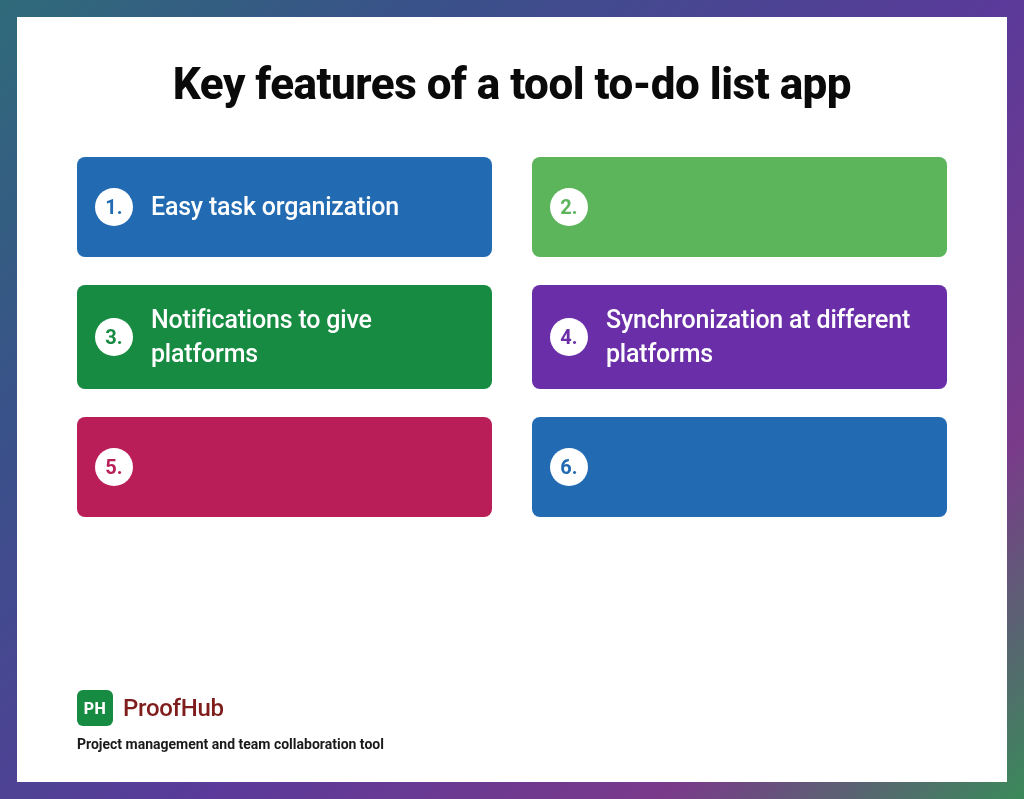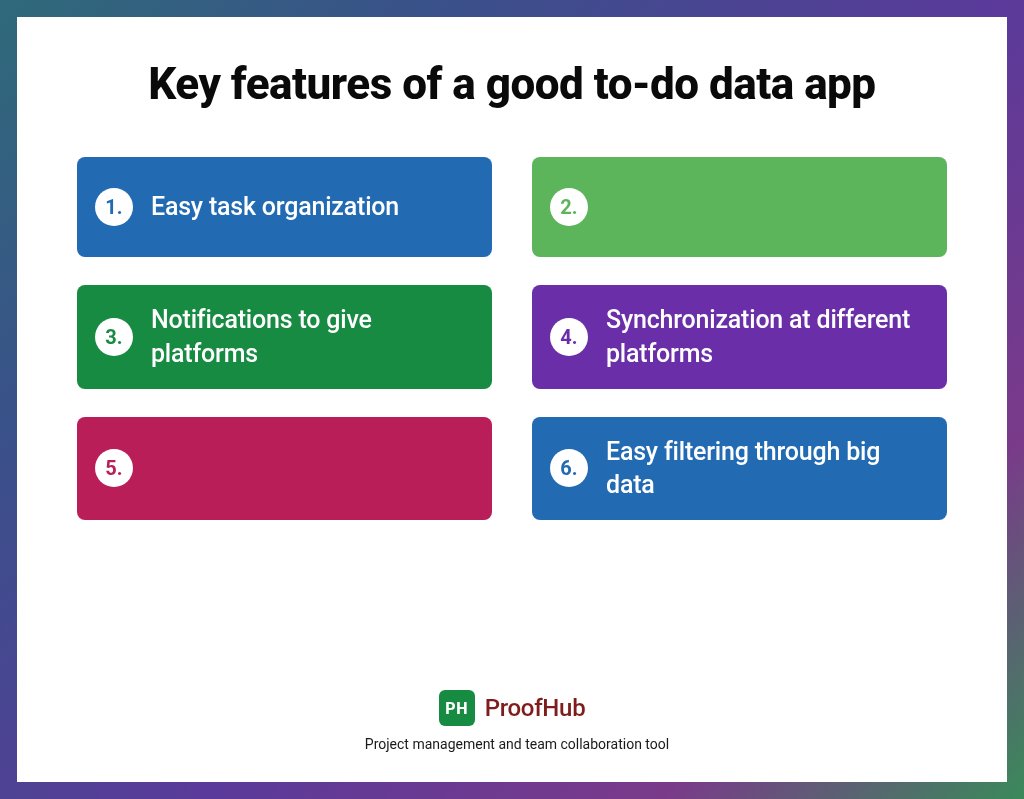--- a/index.html
+++ b/index.html
@@ -65,21 +65,20 @@
     color: #ffffff;
     font-size: 25px;
     font-weight: 500;
     line-height: 1.35;
     letter-spacing: -0.2px;
   }
   .footer {
     margin-top: auto;
     display: flex;
     flex-direction: column;
-    align-items: center;
     gap: 10px;
     padding-top: 30px;
   }
   .brand-row {
     display: flex;
     align-items: center;
     gap: 10px;
   }
   .brand-badge {
     width: 36px;
@@ -96,31 +95,30 @@
   }
   .brand-name {
     font-size: 24px;
     font-weight: 500;
     color: #7f1d1d;
     letter-spacing: -0.3px;
   }
   .tagline {
     font-size: 14px;
     color: #1a1a1a;
-    font-weight: 400;
-    margin-left: 10px;
+    font-weight: 700;
   }
 </style>
 </head>
 <body>
 
 <div class="outer">
   <div class="panel">
 
-    <h1 class="title">Key features of a good to-do data app</h1>
+    <h1 class="title">Key features of a tool to-do list app</h1>
 
     <div class="grid">
 
       <div class="card" style="background:#226bb3">
         <div class="num" style="color:#226bb3">1.</div>
         <div class="label">Easy task organization</div>
       </div>
 
       <div class="card" style="background:#5cb45b">
         <div class="num" style="color:#5cb45b">2.</div>
@@ -135,21 +133,20 @@
         <div class="num" style="color:#6a2fa8">4.</div>
         <div class="label">Synchronization at different platforms</div>
       </div>
 
       <div class="card" style="background:#b91e58">
         <div class="num" style="color:#b91e58">5.</div>
       </div>
 
       <div class="card" style="background:#226bb3">
         <div class="num" style="color:#226bb3">6.</div>
-        <div class="label">Easy filtering through big data</div>
       </div>
 
     </div>
 
     <div class="footer">
       <div class="brand-row">
         <div class="brand-badge">PH</div>
         <div class="brand-name">ProofHub</div>
       </div>
       <div class="tagline">Project management and team collaboration tool</div>

